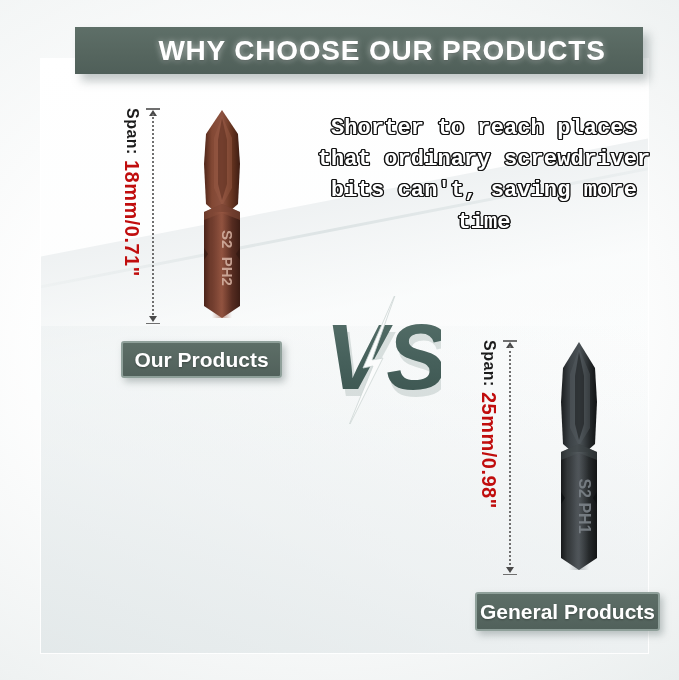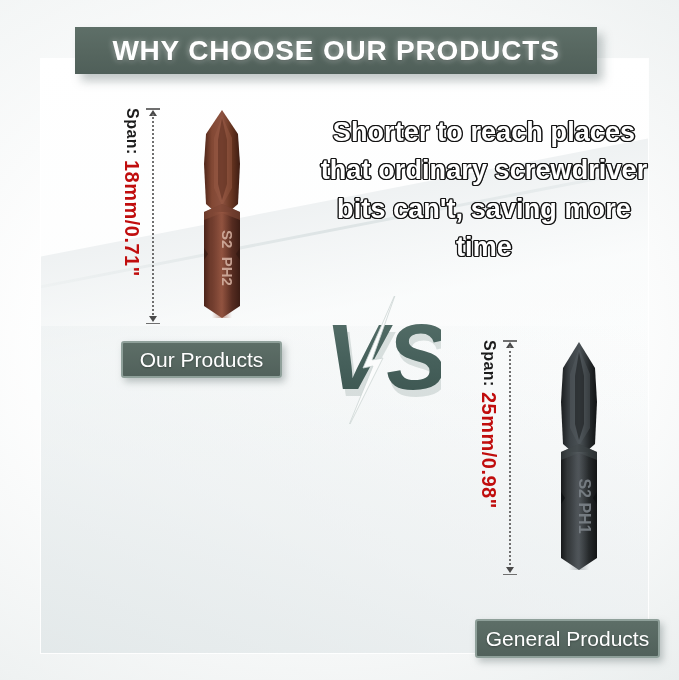--- a/index.html
+++ b/index.html
@@ -84,20 +84,21 @@
     left: 75px;
     top: 27px;
     width: 522px;
     height: 47px;
     background: linear-gradient(180deg, #5e6f68 0%, #56665f 55%, #4f5f59 100%);
     box-shadow: 6px 7px 9px rgba(120,132,132,0.45);
     display: flex;
     align-items: center;
     justify-content: center;
     z-index: 6;
+    padding-left: 46px;
   }
   .header-title {
     color: #ffffff;
     font-size: 28px;
     font-weight: bold;
     letter-spacing: 0.8px;
     text-shadow: 0 0 6px rgba(255,255,255,0.55), 0 1px 2px rgba(0,0,0,0.25);
     white-space: nowrap;
   }
 
@@ -175,44 +176,45 @@
     justify-content: center;
     background: linear-gradient(180deg, #5d6e67 0%, #51615b 100%);
     border: 2px solid #8fa09a;
     border-radius: 3px;
     box-shadow: 3px 4px 7px rgba(130,142,142,0.5);
     z-index: 5;
   }
   .badge-text {
     color: #ffffff;
     font-size: 21px;
-    font-weight: normal;
+    font-weight: bold;
     white-space: nowrap;
     text-shadow: 0 1px 2px rgba(0,0,0,0.3);
   }
   .badge-left { left: 121px; top: 341px; width: 157px; height: 33px; }
-  .badge-right { left: 475px; top: 619px; width: 181px; height: 35px; }
+  .badge-right { left: 475px; top: 592px; width: 181px; height: 35px; }
 
   
   .copy {
     position: absolute;
     color: #ffffff;
-    font-size: 27px;
+    font-size: 22px;
     font-weight: bold;
     line-height: 1.42;
     text-align: center;
     z-index: 5;
     letter-spacing: 0.1px;
     -webkit-text-stroke: 1.3px #141414;
     paint-order: stroke fill;
     text-shadow:
        1.4px 0 0 #141414, -1.4px 0 0 #141414,
        0 1.4px 0 #141414, 0 -1.4px 0 #141414,
        1px 1px 0 #141414, -1px -1px 0 #141414,
        1px -1px 0 #141414, -1px 1px 0 #141414;
+    font-family: Liberation Mono, monospace;
   }
   .copy-top { left: 312px; top: 113px; width: 344px; }
   .copy-bottom { left: 48px; top: 496px; width: 330px; }
 
   
   .vs-mark {
     position: absolute;
     left: 323px;
     top: 296px;
     width: 118px;

